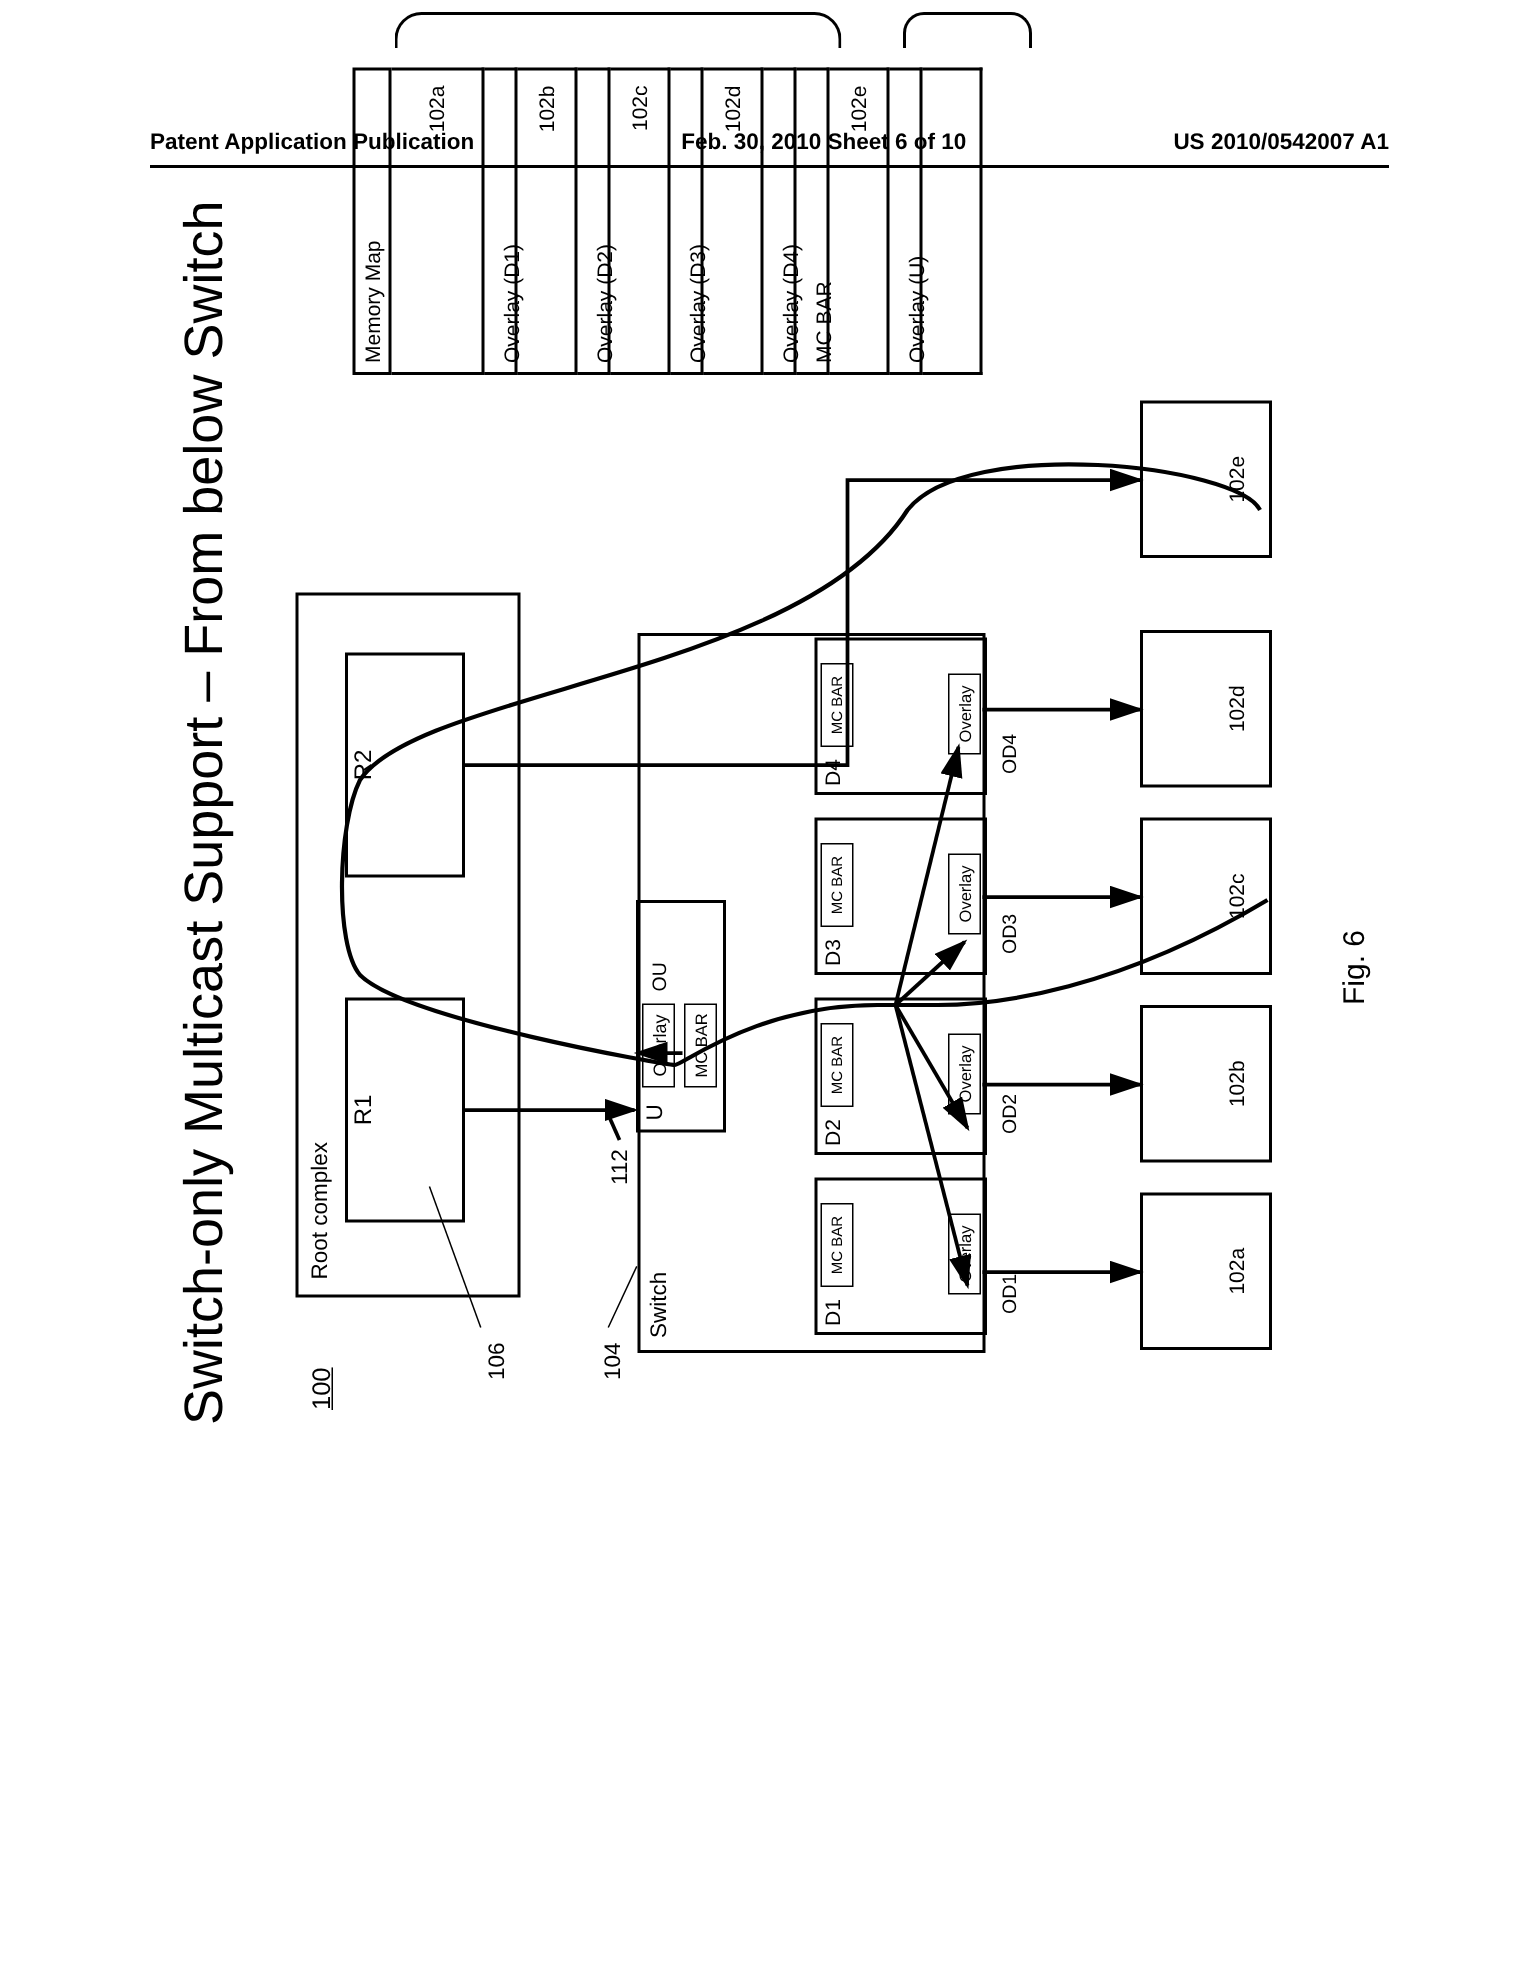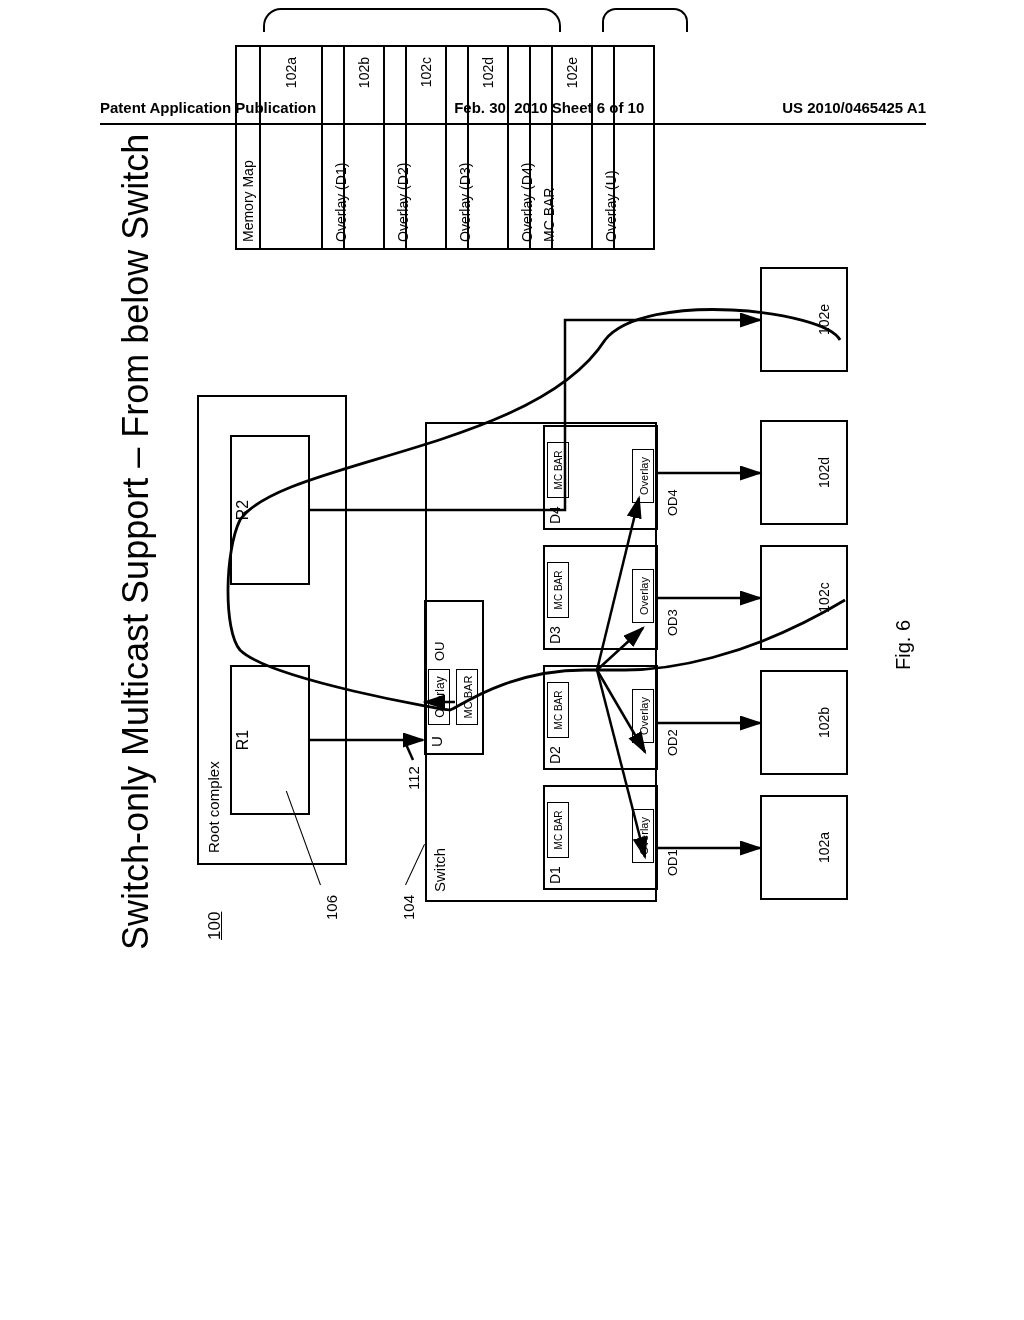--- a/index.html
+++ b/index.html
@@ -7,21 +7,21 @@
     font-family: Arial, Helvetica, sans-serif;
     font-size: 12px;
     background: #fff;
     width: 1024px;
     height: 1320px;
     position: relative;
     color: #000;
   }
   .page-header {
     position: absolute;
-    top: 99px;
+    top: 86px;
     left: 100px;
     right: 98px;
     display: flex;
     justify-content: space-between;
     font-size: 15px;
     font-weight: bold;
   }
   .page-header .hr {
     position: absolute;
     top: 24px;
@@ -182,21 +182,21 @@
     width: 1000px; height: 810px;
     pointer-events: none;
   }
 </style>
 </head>
 <body>
 
 <div class="page-header">
   <span>Patent Application Publication</span>
   <span>Feb. 30, 2010  Sheet 6 of 10</span>
-  <span>US 2010/0465425 A1</span>
+  <span>US 2010/0542007 A1</span>
   <div class="hr"></div>
 </div>
 
 <div class="figure-area">
   <div class="inner">
 
     <div class="title">Switch-only Multicast Support – From below Switch</div>
 
     <div class="ref-100">100</div>
 

